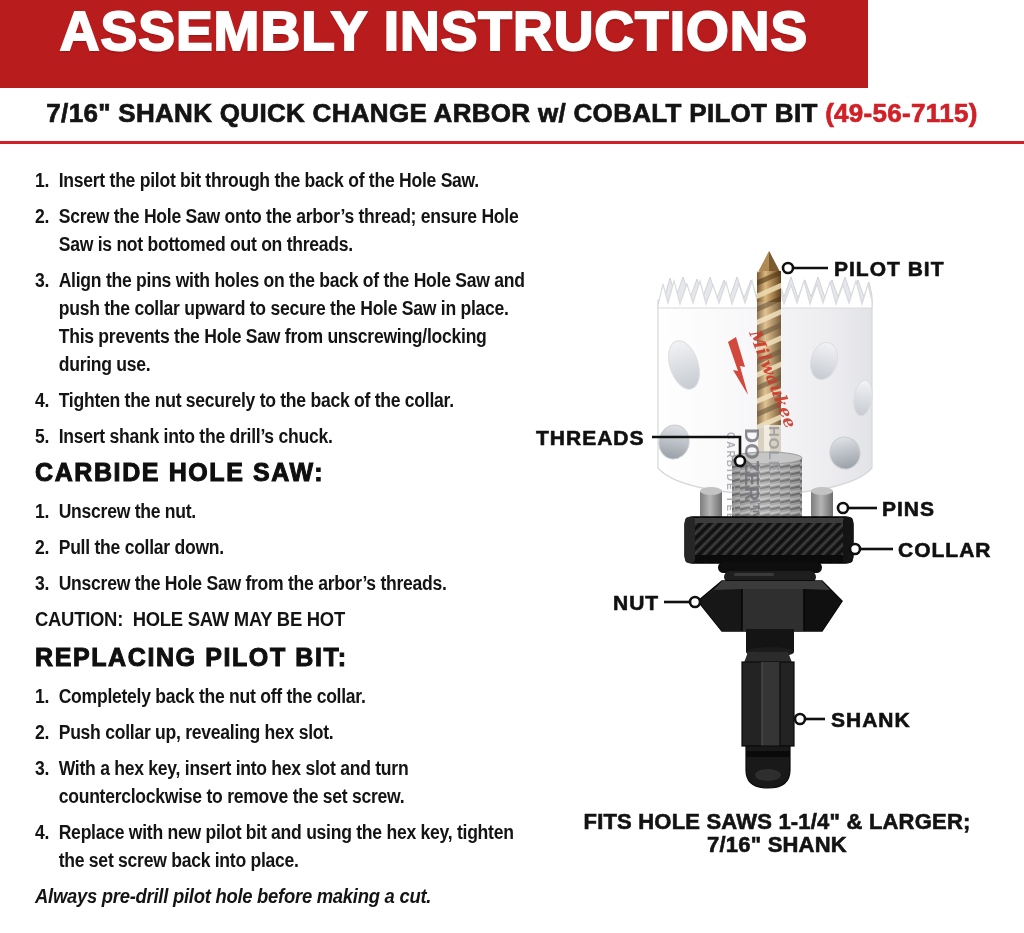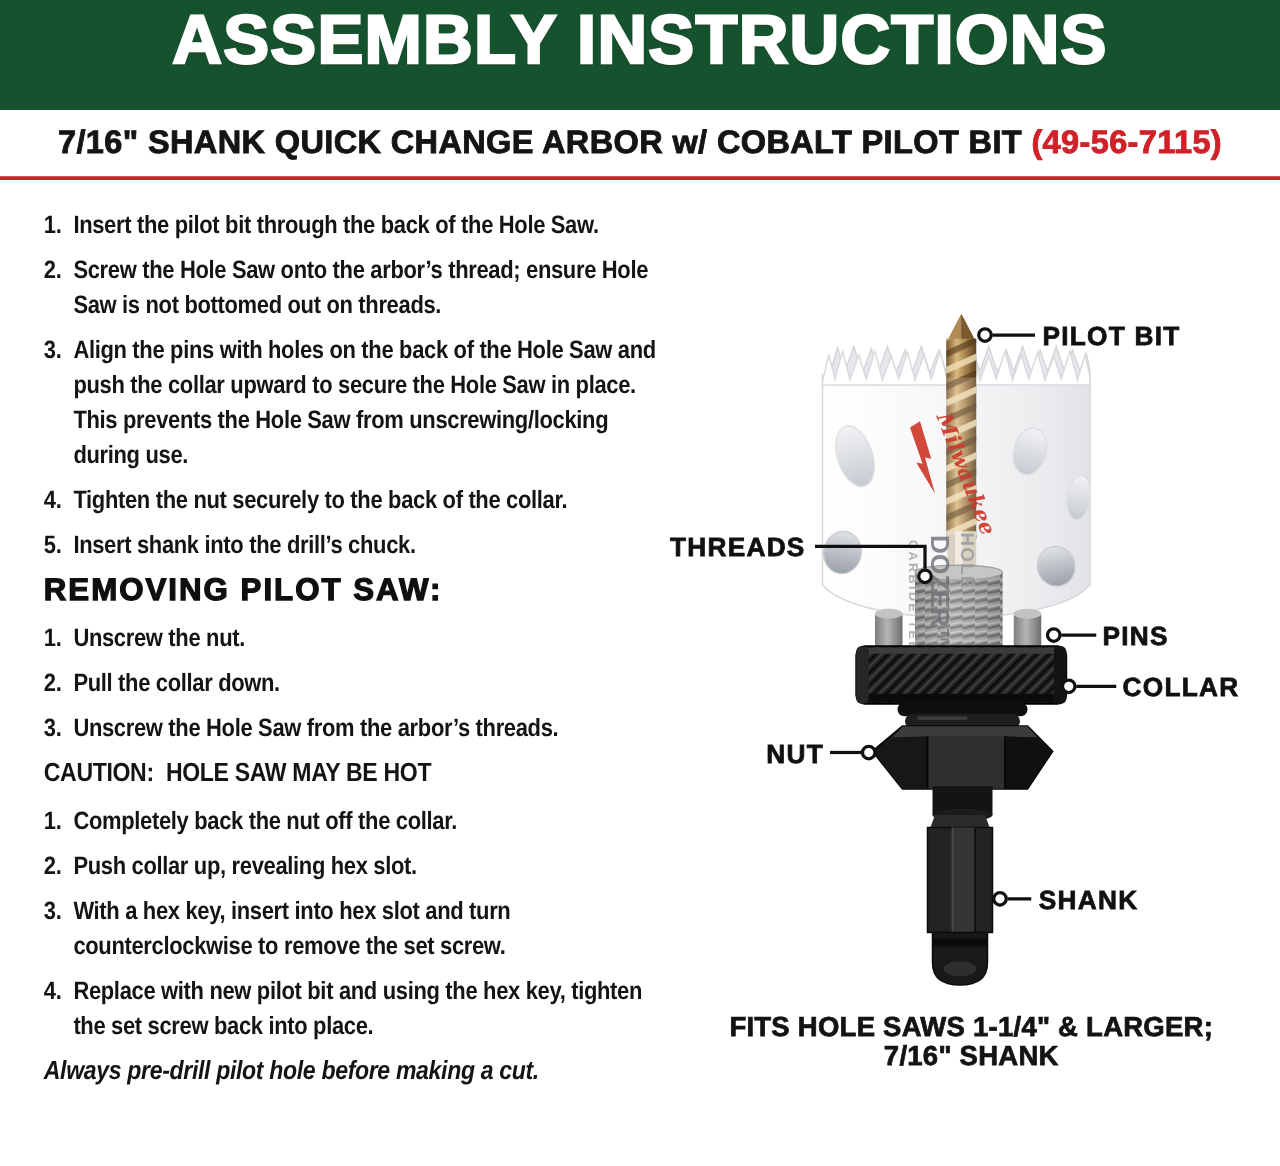--- a/index.html
+++ b/index.html
@@ -2,21 +2,21 @@
 <html><head>
 <meta charset="utf-8">
 <style>
   html,body{margin:0;padding:0;}
   body{
     width:1024px;height:933px;position:relative;background:#ffffff;
     font-family:"Liberation Sans", sans-serif;color:#141414;overflow:hidden;
   }
   
   .banner{
-    position:absolute;left:0;top:0;width:1024px;height:88px;background:#14532d;
+    position:absolute;left:0;top:0;width:868px;height:88px;background:#b91c1c;
     display:flex;justify-content:center;align-items:flex-start;
   }
   .banner h1{
     margin:4px 0 0 0;font-size:55px;line-height:1;font-weight:900;color:#ffffff;
     letter-spacing:1px;-webkit-text-stroke:2px #ffffff;white-space:nowrap;
     text-shadow:0 2px 2px rgba(90,0,0,.35);
   }
   .subtitle{
     position:absolute;left:0;top:98px;width:1024px;text-align:center;white-space:nowrap;
     font-size:26px;font-weight:900;letter-spacing:.3px;-webkit-text-stroke:.7px currentColor;
@@ -76,30 +76,31 @@
   <div class="condensed">
     <ol class="steps">
       <li>Insert the pilot bit through the back of the Hole Saw.</li>
       <li>Screw the Hole Saw onto the arbor’s thread; ensure Hole Saw is not bottomed out on threads.</li>
       <li>Align the pins with holes on the back of the Hole Saw and push the collar upward to secure the Hole Saw in place. This prevents the Hole Saw from unscrewing/locking during use.</li>
       <li>Tighten the nut securely to the back of the collar.</li>
       <li class="mb2">Insert shank into the drill’s chuck.</li>
     </ol>
   </div>
 
-  <h2 class="sec-head">REMOVING PILOT SAW:</h2>
+  <h2 class="sec-head">CARBIDE HOLE SAW:</h2>
   <div class="condensed">
     <ol class="steps">
       <li>Unscrew the nut.</li>
       <li>Pull the collar down.</li>
       <li class="mb2">Unscrew the Hole Saw from the arbor’s threads.</li>
     </ol>
     <div class="caution">CAUTION:  HOLE SAW MAY BE HOT</div>
   </div>
 
+  <h2 class="sec-head">REPLACING PILOT BIT:</h2>
   <div class="condensed">
     <ol class="steps">
       <li>Completely back the nut off the collar.</li>
       <li>Push collar up, revealing hex slot.</li>
       <li>With a hex key, insert into hex slot and turn counterclockwise to remove the set screw.</li>
       <li>Replace with new pilot bit and using the hex key, tighten the set screw back into place.</li>
     </ol>
     <div class="footnote">Always pre-drill pilot hole before making a cut.</div>
   </div>
 </div>

